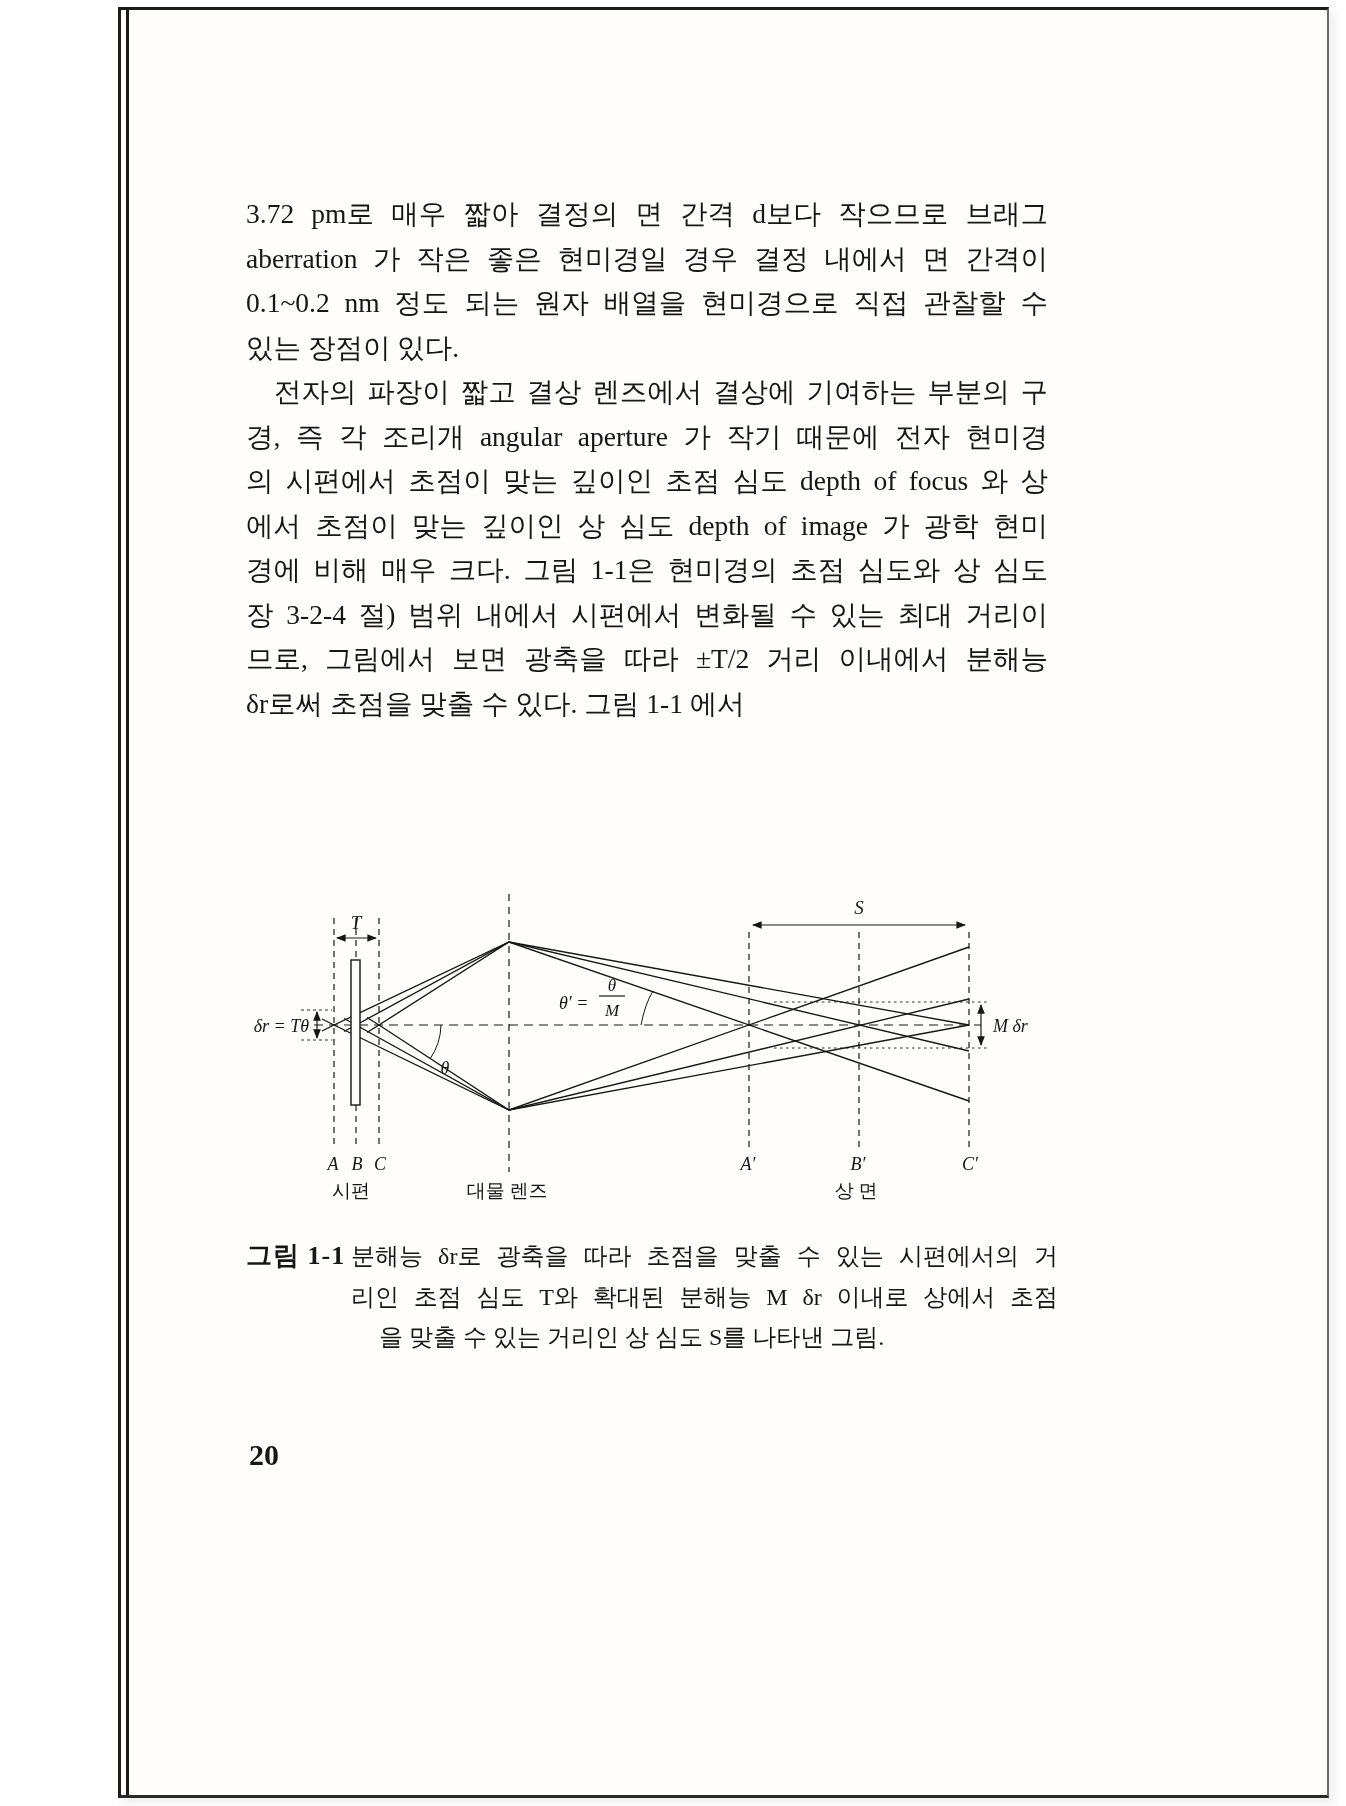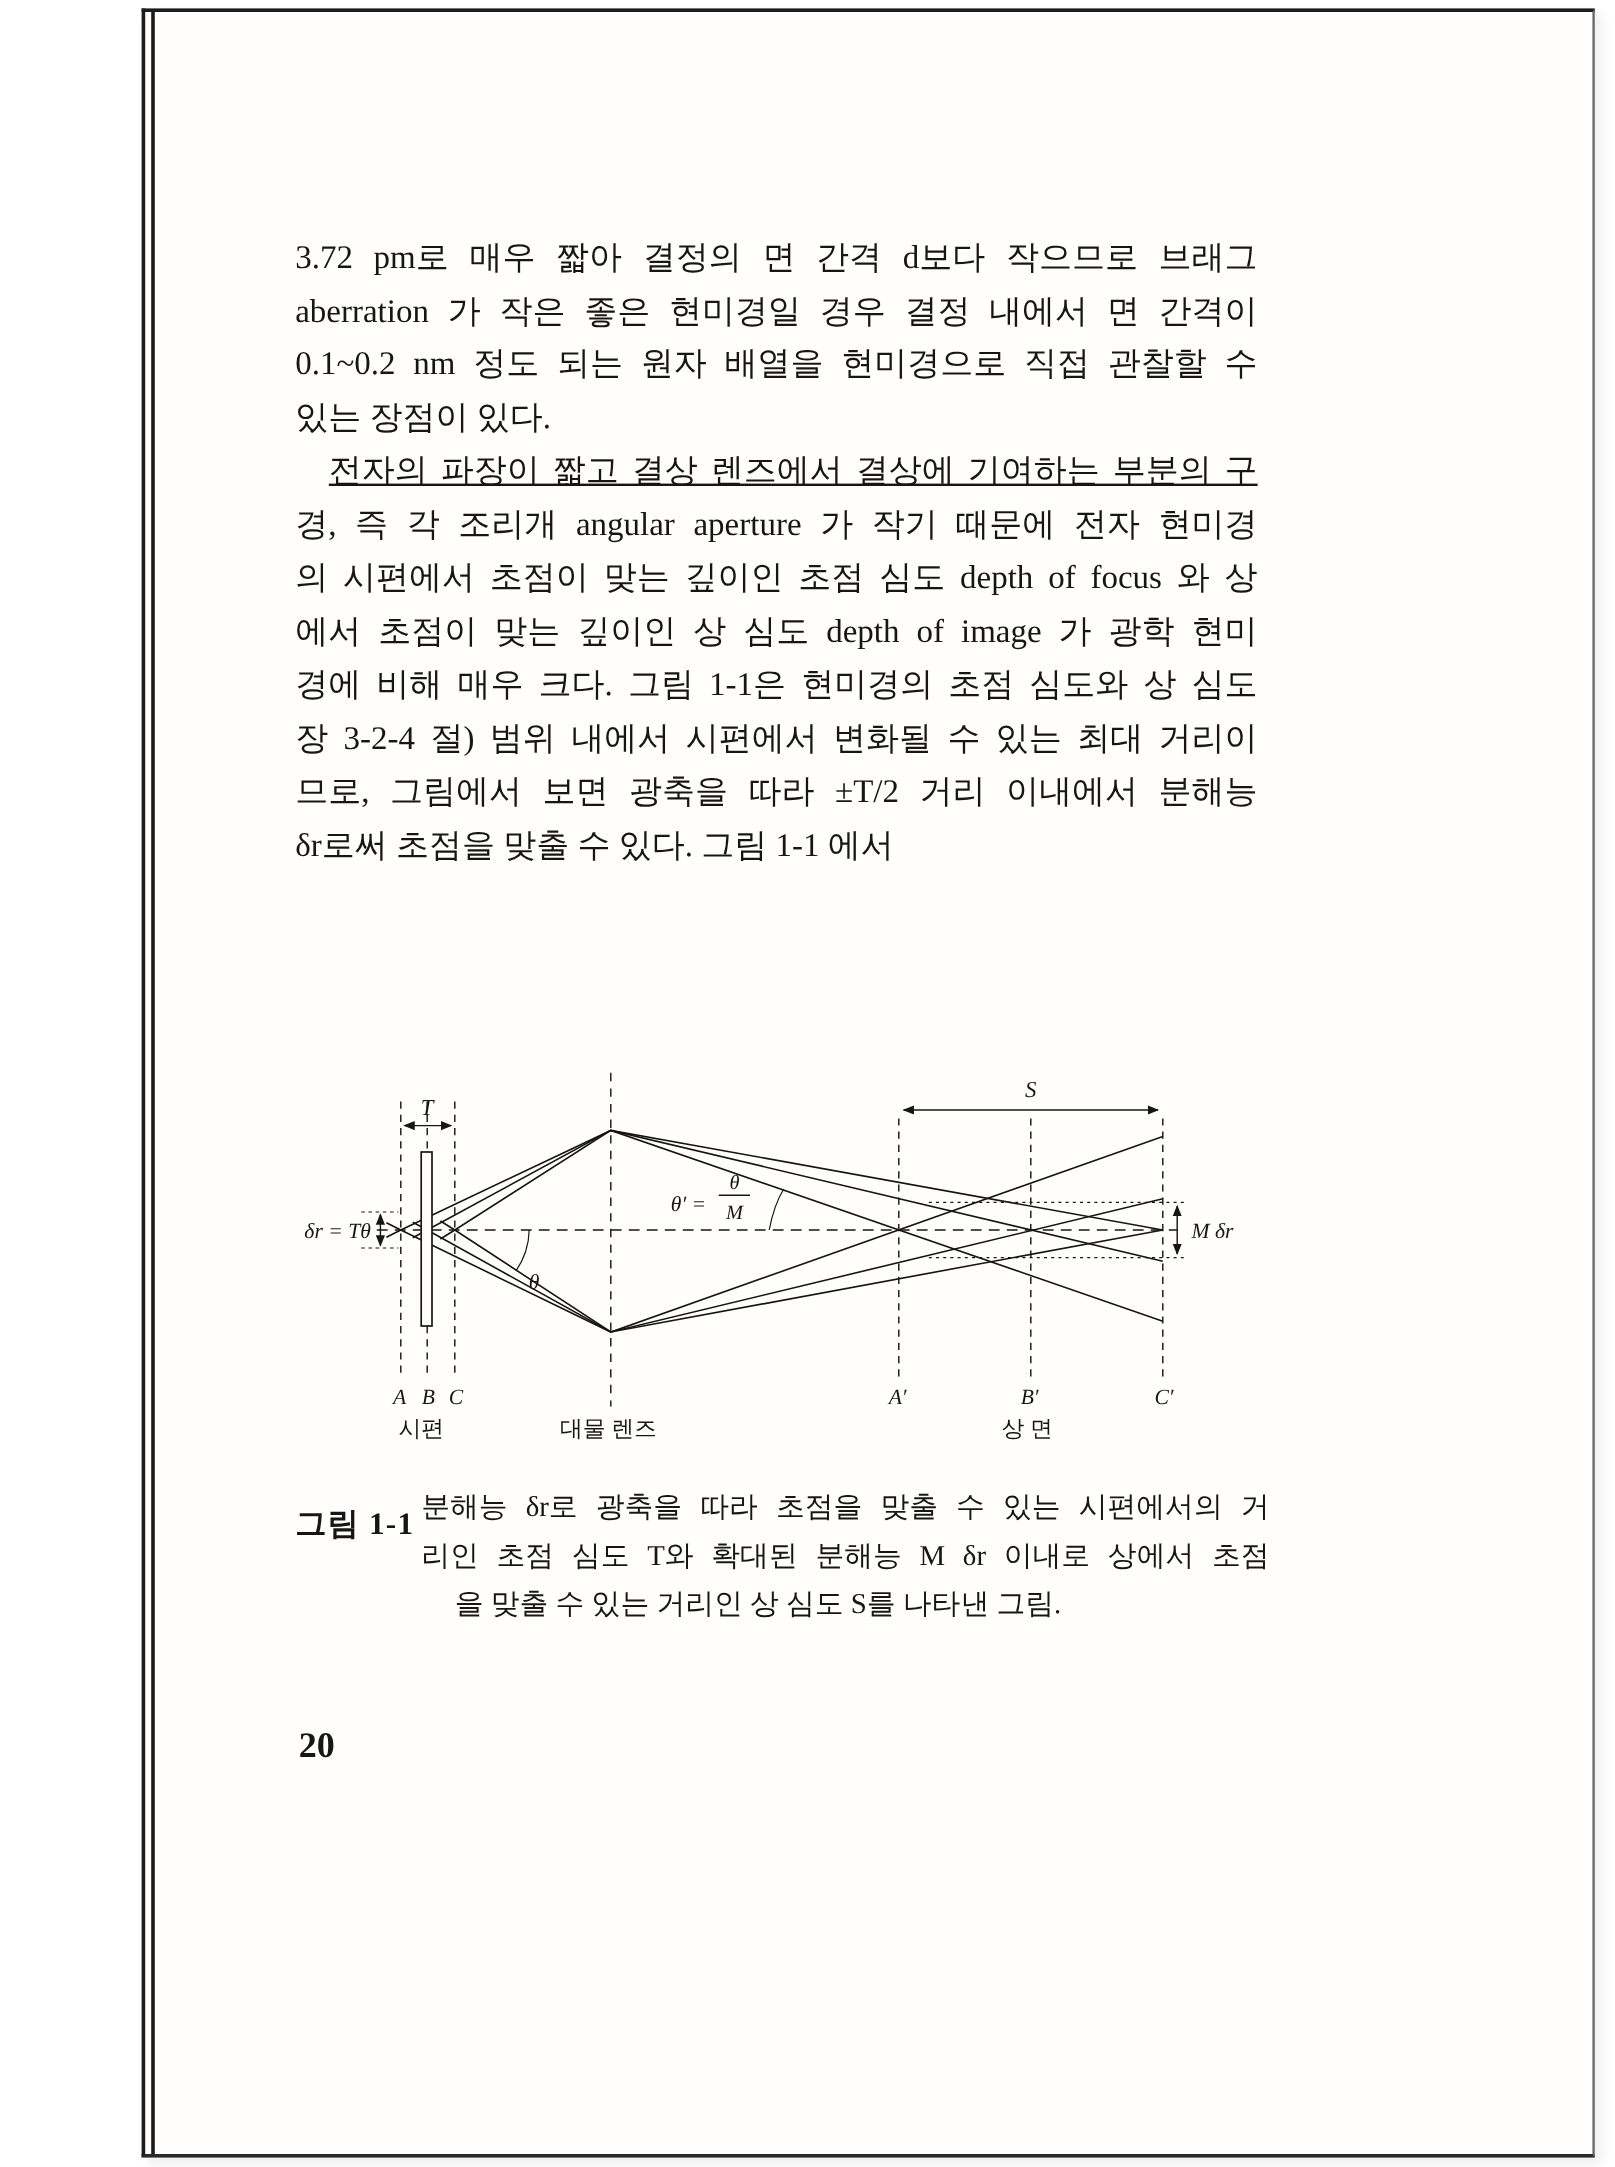--- a/index.html
+++ b/index.html
@@ -26,25 +26,25 @@
   }
   .body-text {
     position:absolute; left:125px; top:182px; width:802px;
     font-size:27.5px; line-height:44.5px;
   }
   .line {
     text-align:justify; text-align-last:justify;
     white-space:nowrap;
   }
   .para .line:last-child { text-align-last:left; }
-  .para-2 .line:first-child { text-indent:28px;text-decoration:underline; }
+  .para-2 .line:first-child { text-indent:28px; }
   .diagram { position:absolute; left:108px; top:880px; }
   .caption { position:absolute; left:125px; top:1226px; width:812px; }
   .caption-tag {
-    position:absolute; left:0; top:16px;
+    position:absolute; left:0; top:2px;
     font-weight:700; font-size:26px; letter-spacing:1px;
   }
   .caption-body { margin-left:105px; font-size:24px; line-height:40.5px; }
   .cap-line { text-align:justify; text-align-last:justify; white-space:nowrap; }
   .caption-body .cap-line:last-child { text-align-last:left;margin-left:28px; }
   .page-number {
     position:absolute; left:128px; top:1428px;
     font-weight:700; font-size:30px;
   }
   .dg-text { font-family:"Liberation Serif","DejaVu Serif",serif; }

